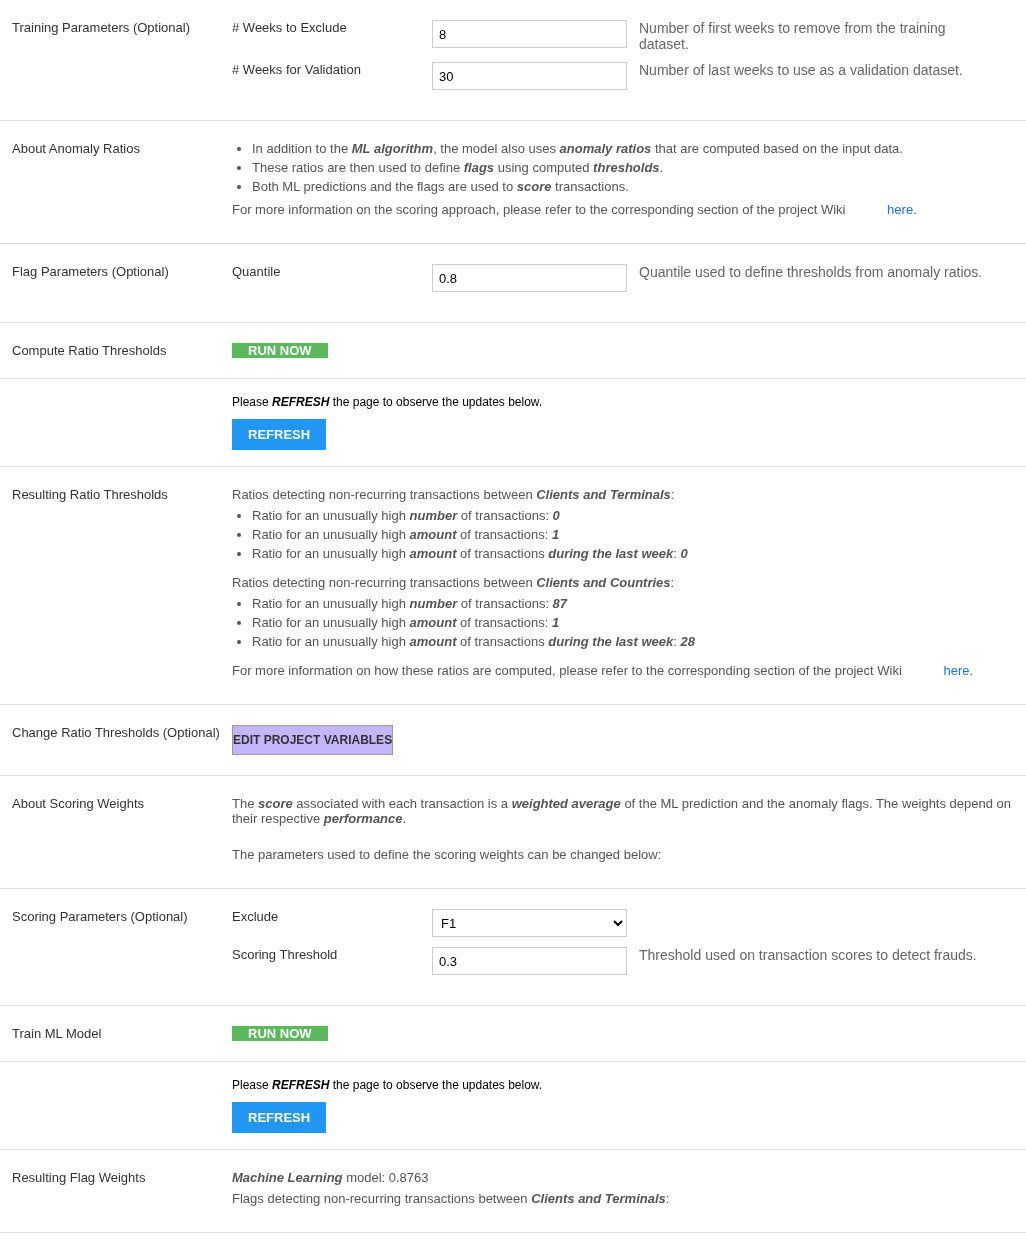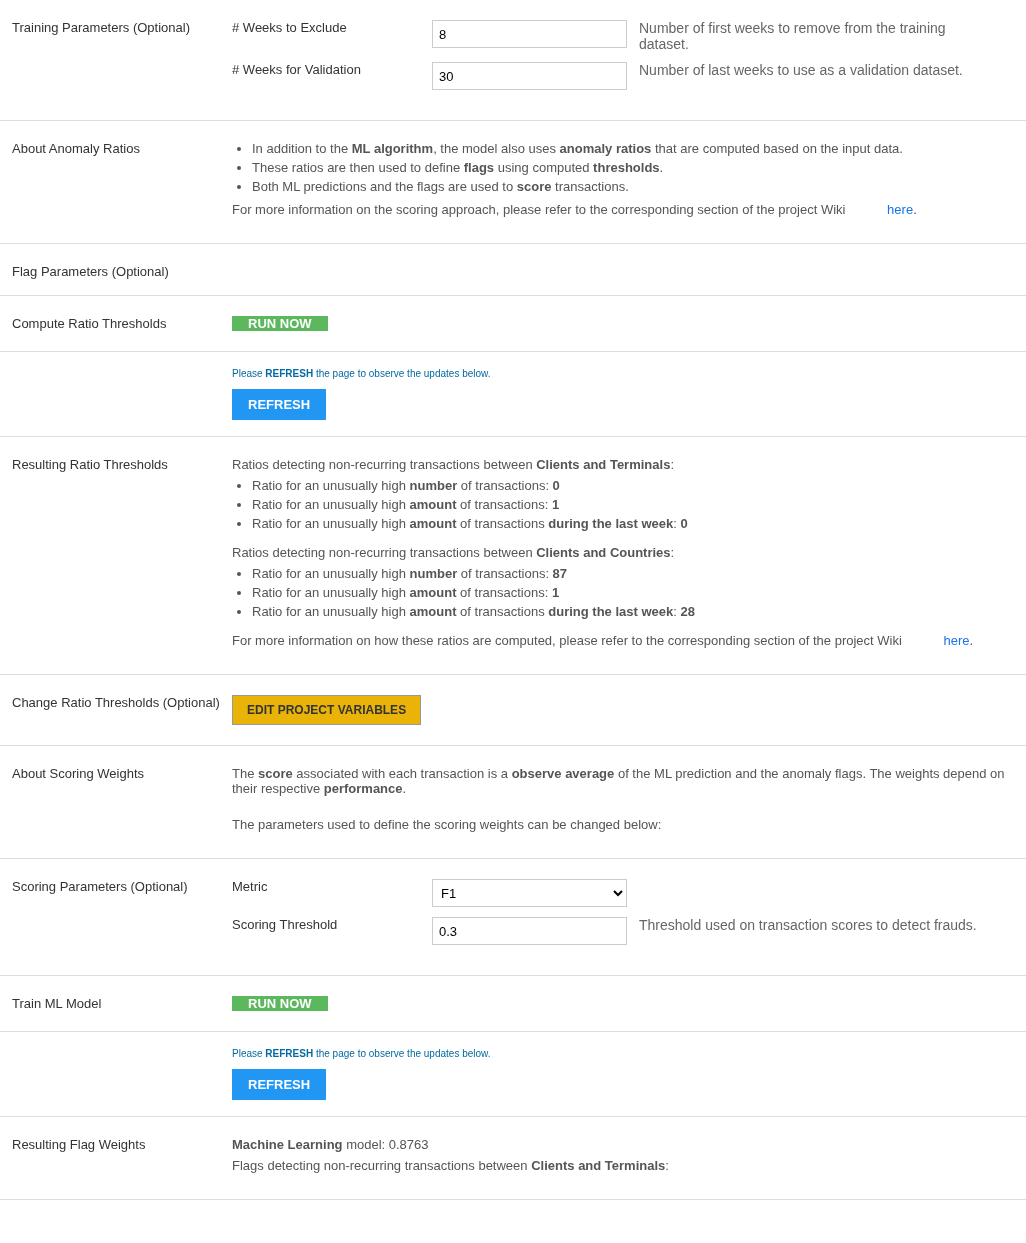--- a/index.html
+++ b/index.html
@@ -84,39 +84,39 @@
       background-color: #2196f3;
       color: #fff;
       border: none;
       padding: 8px 16px;
       font-size: 13px;
       font-weight: bold;
       cursor: pointer;
       text-transform: uppercase;
     }
     .btn-outline {
-      background-color: #eab308;
+      background-color: #c4b5fd;
       color: #333;
       border: 1px solid #999;
-      padding: 7px 14px;
+      padding: 7px 0;
       font-size: 12px;
       font-weight: bold;
       cursor: pointer;
       text-transform: uppercase;
     }
     .refresh-section {
       padding: 16px 12px 16px 232px;
       border-bottom: 1px solid #ddd;
     }
     .refresh-text {
-      font-size: 10px;
-      color: #0369a1;
+      font-size: 12px;
+      color: #000000;
       margin-bottom: 10px;
     }
-    b { font-weight: bold; }
+    b { font-weight: bold; font-style: italic; }
     .select-input {
       width: 195px;
       height: 28px;
       border: 1px solid #ccc;
       padding: 2px 4px;
       font-size: 13px;
       background: #fff;
       cursor: pointer;
     }
     .ratio-section-title {
@@ -154,20 +154,27 @@
       <li>In addition to the <b>ML algorithm</b>, the model also uses <b>anomaly ratios</b> that are computed based on the input data.</li>
       <li>These ratios are then used to define <b>flags</b> using computed <b>thresholds</b>.</li>
       <li>Both ML predictions and the flags are used to <b>score</b> transactions.</li>
     </ul>
     <p class="info-text">For more information on the scoring approach, please refer to the corresponding section of the project Wiki <a class="link-text" href="#">here</a>.</p>
   </div>
 </div>
 
 <div class="section">
   <div class="section-label">Flag Parameters (Optional)</div>
+  <div class="section-content">
+    <div class="param-row">
+      <div class="param-label">Quantile</div>
+      <input class="param-input" type="text" value="0.8" style="">
+      <span class="param-desc">Quantile used to define thresholds from anomaly ratios.</span>
+    </div>
+  </div>
 </div>
 
 <div class="section">
   <div class="section-label">Compute Ratio Thresholds</div>
   <div class="section-content">
     <button class="btn-green">RUN NOW</button>
   </div>
 </div>
 
 <div class="refresh-section">
@@ -201,31 +208,31 @@
 <div class="section">
   <div class="section-label">Change Ratio Thresholds (Optional)</div>
   <div class="section-content">
     <button class="btn-outline">EDIT PROJECT VARIABLES</button>
   </div>
 </div>
 
 <div class="section">
   <div class="section-label">About Scoring Weights</div>
   <div class="section-content">
-    <p class="info-text">The <b>score</b> associated with each transaction is a <b>observe average</b> of the ML prediction and the anomaly flags. The weights depend on their respective <b>performance</b>.</p>
+    <p class="info-text">The <b>score</b> associated with each transaction is a <b>weighted average</b> of the ML prediction and the anomaly flags. The weights depend on their respective <b>performance</b>.</p>
     <br>
     <p class="info-text">The parameters used to define the scoring weights can be changed below:</p>
   </div>
 </div>
 
 <div class="section">
   <div class="section-label">Scoring Parameters (Optional)</div>
   <div class="section-content">
     <div class="param-row">
-      <div class="param-label">Metric</div>
+      <div class="param-label">Exclude</div>
       <select class="select-input">
         <option>F1</option>
         <option>Precision</option>
         <option>Recall</option>
         <option>Accuracy</option>
       </select>
     </div>
     <div class="param-row">
       <div class="param-label">Scoring Threshold</div>
       <input class="param-input" type="text" value="0.3" style="">

